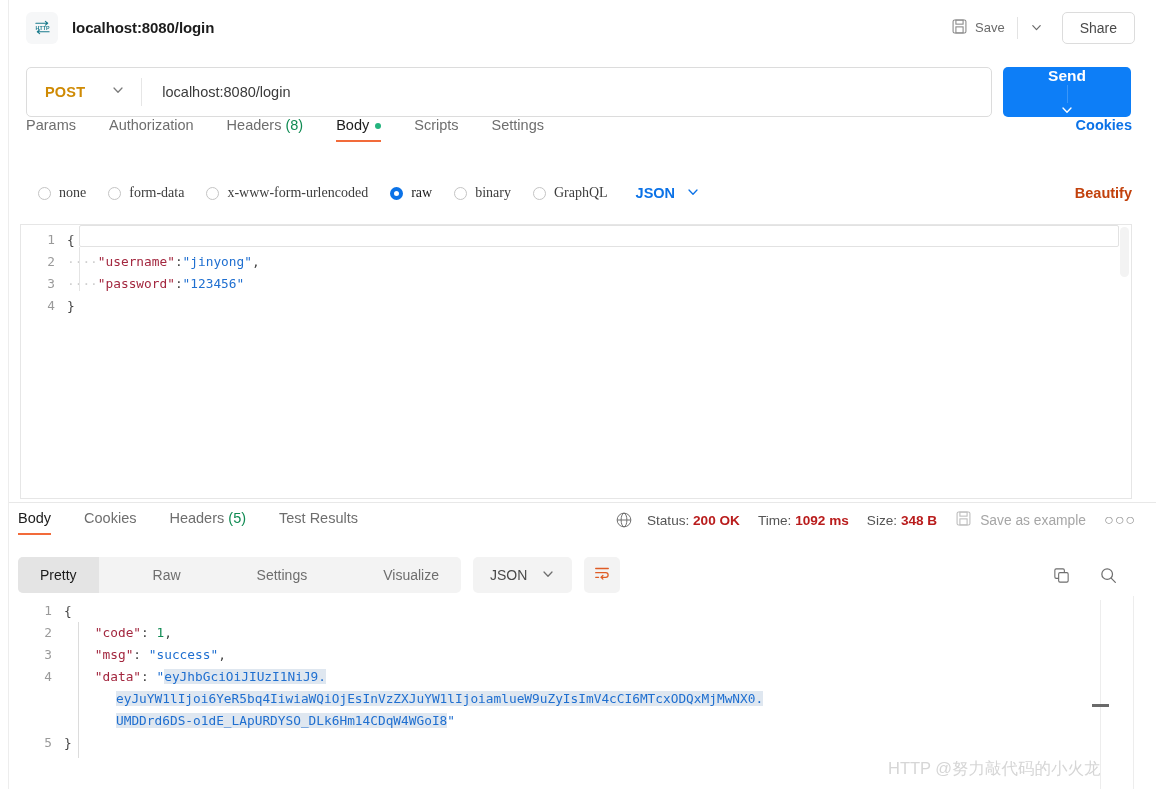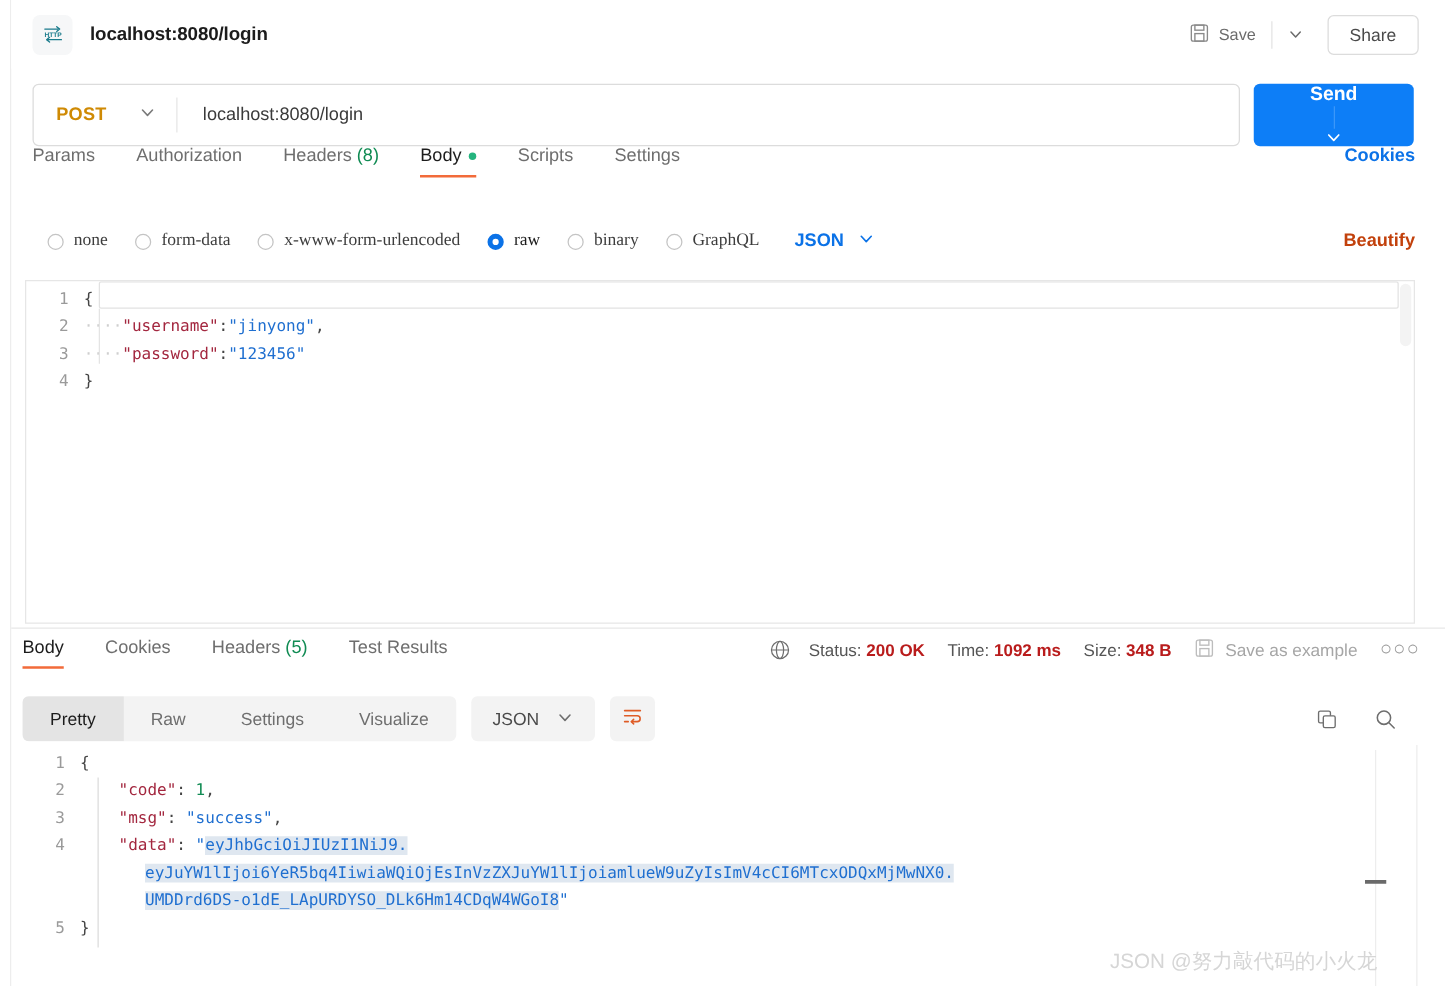--- a/index.html
+++ b/index.html
@@ -96,21 +96,21 @@
   .res-tabs { position:absolute; left:18px; top:510px; right:16px; height:30px; display:flex; align-items:flex-start; }
   .res-meta { margin-left:auto; display:flex; align-items:center; gap:0; }
   .globe { margin-right:14px; display:flex; align-items:center; }
   .meta-item { font-size:13.6px; color:#555; margin-right:18px; white-space:nowrap; }
   .meta-item .val { color:#b91c1c; font-weight:600; }
   .save-ex { display:flex; align-items:center; gap:8px; color:#a6a6a6; font-size:13.8px; margin-right:14px; cursor:pointer; }
   .dots { color:#9a9a9a; font-size:16px; letter-spacing:1px; cursor:pointer; padding:0 4px; }
 
   
   .res-toolbar { position:absolute; left:18px; top:556px; right:16px; height:38px; display:flex; align-items:center; }
-  .seg { display:flex; background:#f3f3f3; border-radius:5px; overflow:hidden; height:36px; align-items:stretch; }
+  .seg { display:flex; background:#f3f3f3; border-radius:5px; overflow:hidden; height:36px; align-items:stretch;gap:32px; }
   .seg-item { padding:0 22px; display:flex; align-items:center; font-size:14px; color:#6e6e6e; cursor:pointer; }
   .seg-item.active { background:#e4e4e4; color:#1c1c1c; }
   .res-json {
     margin-left:12px; height:36px; background:#f3f3f3; border-radius:5px; display:flex; align-items:center;
     gap:14px; padding:0 17px; font-size:14px; color:#4a4a4a; cursor:pointer;
   }
   .wrap-btn { margin-left:12px; width:36px; height:36px; background:#f3f3f3; border-radius:5px; display:flex; align-items:center; justify-content:center; cursor:pointer; }
   .res-tools-right { margin-left:auto; display:flex; align-items:center; gap:28px; padding-right:22px; }
   .icon-btn { cursor:pointer; display:flex; align-items:center; justify-content:center; }
 
@@ -355,14 +355,14 @@
         <span class="lnum">4</span>
         <span class="ltext">    <span class="k">"data"</span><span class="p">: </span><span class="s">"</span><span class="s hl">eyJhbGciOiJIUzI1NiJ9.</span><br><span style="display:inline-block;width:52px;"></span><span class="s hl">eyJuYW1lIjoi6YeR5bq4IiwiaWQiOjEsInVzZXJuYW1lIjoiamlueW9uZyIsImV4cCI6MTcxODQxMjMwNX0.</span><br><span style="display:inline-block;width:52px;"></span><span class="s hl">UMDDrd6DS-o1dE_LApURDYSO_DLk6Hm14CDqW4WGoI8</span><span class="s">"</span></span>
       </div>
       <div class="gutter-line">
         <span class="lnum">5</span>
         <span class="ltext p">}</span>
       </div>
     </div>
   </div>
 
-  <div class="watermark">JSON @努力敲代码的小火龙</div>
+  <div class="watermark">HTTP @努力敲代码的小火龙</div>
 </div>
 
 </body></html>

